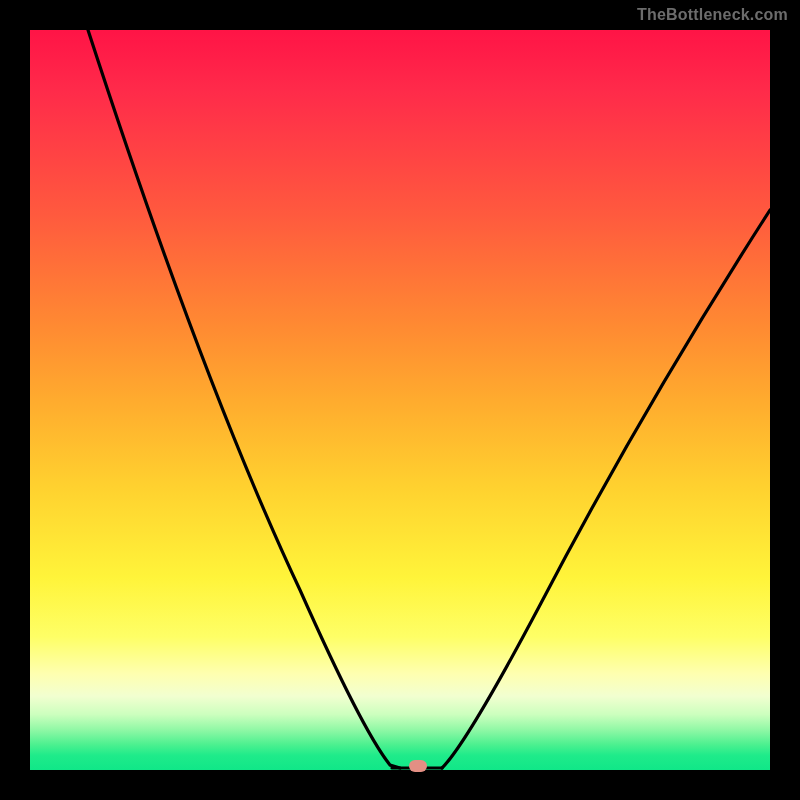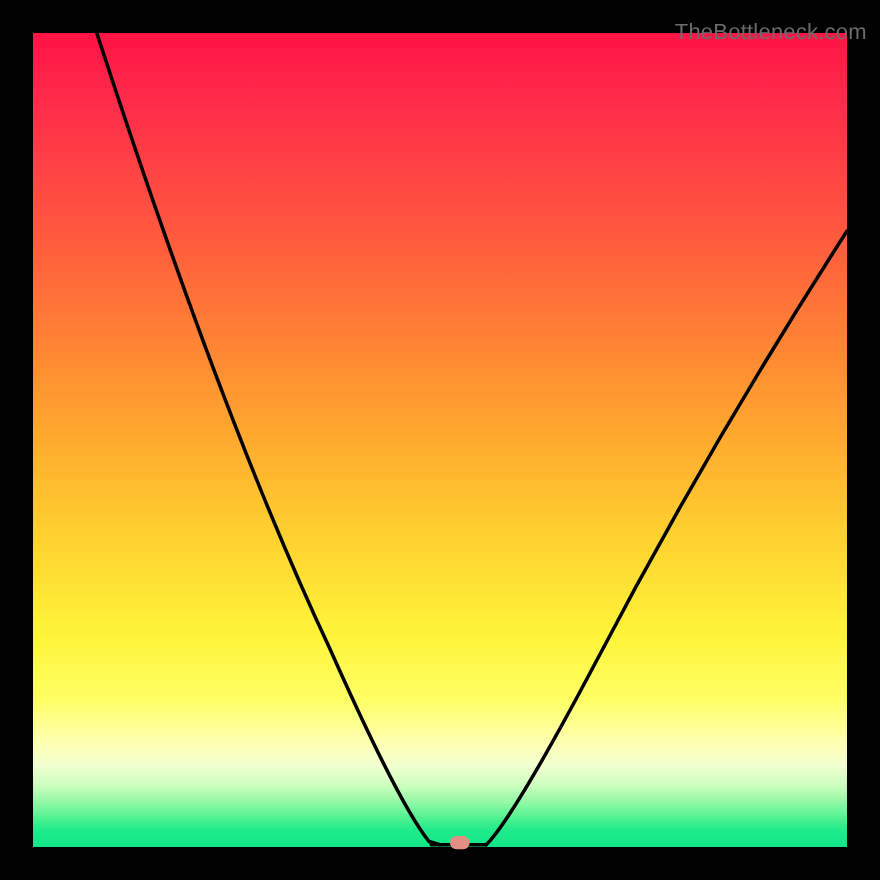--- a/index.html
+++ b/index.html
@@ -41,24 +41,23 @@
       #4ef190 96.5%,
       #1feb8a 98%,
       #10e788 100%
     );
   }
   .watermark {
     position: absolute;
     top: 6px;
     right: 12px;
     color: #6c6c6c;
-    font-size: 20px;
+    font-size: 16px;
     letter-spacing: 0.2px;
-    font-weight: 400;
-    margin-top: 12px;
+    font-weight: 700;
   }
   svg.curve {
     position: absolute;
     left: 0;
     top: 0;
     width: 740px;
     height: 740px;
   }
   .marker {
     position: absolute;

